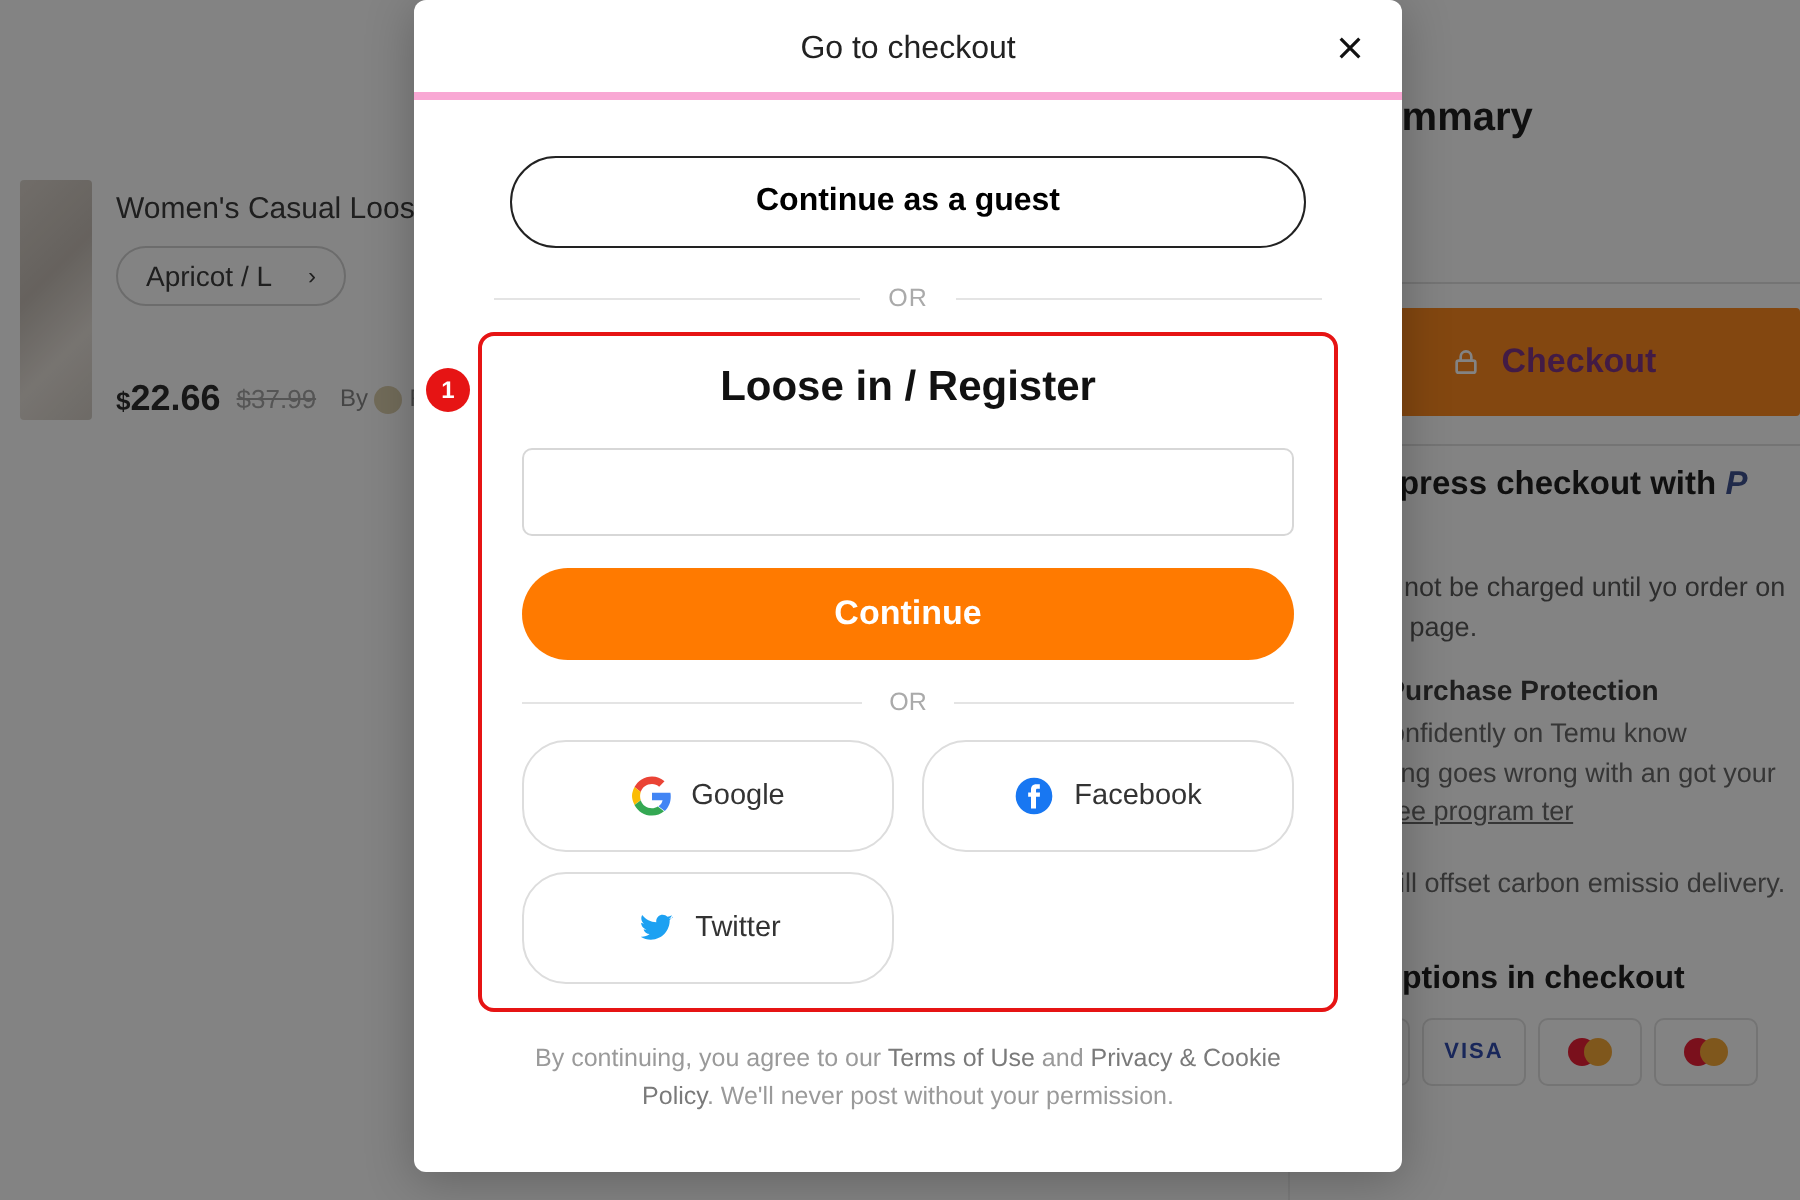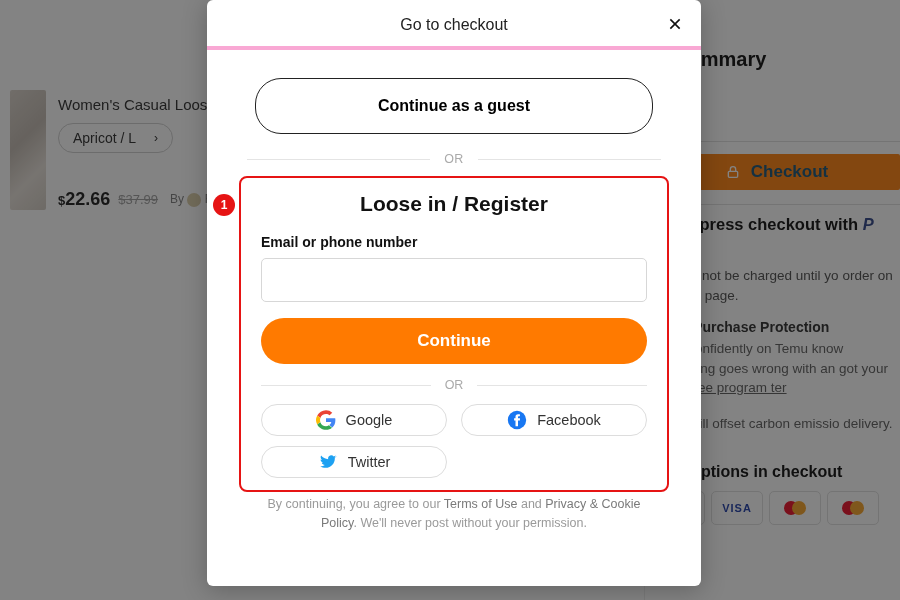--- a/index.html
+++ b/index.html
@@ -19,59 +19,59 @@
   .price-row { margin-top: 36px; display:flex; align-items:center; gap:8px;}
   .price { font-size: 18px; font-weight: 700; color:#111;}
   .price-small { font-size: 13px; }
   .price-old { font-size: 13px; color: #999; text-decoration: line-through; }
   .by { font-size: 12px; color:#777; margin-left:4px;}
   .by-dot { display:inline-block; width:14px;height:14px;border-radius:50%; background:#d8c9a2; vertical-align:middle; }
 
   .side-head { font-size: 20px; font-weight:700; margin: 30px 0 14px 0; }
   .discount-label { font-size:14px; color:#222; margin-bottom:40px;}
   .sep { border-top:1px solid #ddd; margin: 12px 0; }
-  .checkout-btn { background:#ff7a00; color:#0c4a6e; font-size:17px; font-weight:600; height:36px; border-radius:2px; display:flex; align-items:center; justify-content:center; gap:10px; margin-bottom:14px;}
+  .checkout-btn { background:#ff7a00; color:#701a75; font-size:17px; font-weight:600; height:54px; border-radius:2px; display:flex; align-items:center; justify-content:center; gap:10px; margin-bottom:14px;}
   .lock-svg { width:16px; height:16px; }
   .express { font-size:16.5px; font-weight:600; text-align:center; padding:10px 0; border-top:1px solid #ddd;}
   .note { font-size:13.5px; color:#444; line-height:1.45; margin:22px 0 14px 0;}
   .note2 { font-size:14px; font-weight:600; color:#222; margin-bottom:4px;}
   .note3 { font-size:13.5px; color:#555; line-height:1.45;}
   .underline { text-decoration: underline; }
   .secure-head { font-size:16px; font-weight:600; margin-top:30px; margin-bottom:10px;}
   .pm-row { display:flex; gap:6px; }
   .pm { width:52px; height:34px; border:1px solid #ddd; border-radius:5px; display:flex; align-items:center; justify-content:center; font-size:11px; font-weight:700;}
 
   
   .scrim { position:absolute; inset:0; background:rgba(30,30,30,0.55); }
 
   .modal { position:absolute; left:207px; top:0; width:494px; height:586px; background:#fff; border-radius:6px; box-shadow:0 4px 24px rgba(0,0,0,0.25); display:flex; flex-direction:column; }
   .modal-head { position:relative; text-align:center; padding:16px 0 12px 0; font-size:16px; color:#222; border-bottom:4px solid #f9a8d4;}
   .close-x { position:absolute; right:14px; top:12px; width:24px; height:24px; cursor:pointer; display:flex; align-items:center; justify-content:center;}
   .close-x svg { width:16px; height:16px; }
 
   .modal-body { padding:22px 32px 12px 32px; flex:1; }
-  .guest-btn { width:398px; height:56px; margin:6px auto 16px auto; border:1.5px solid #222; border-radius:26px; display:flex; align-items:center; justify-content:center; font-size:16px; font-weight:600; background:#fff; cursor:pointer;}
+  .guest-btn { width:398px; height:46px; margin:6px auto 16px auto; border:1.5px solid #222; border-radius:26px; display:flex; align-items:center; justify-content:center; font-size:16px; font-weight:600; background:#fff; cursor:pointer;}
   .or-div { display:flex; align-items:center; gap:14px; margin:18px 8px 10px 8px;}
   .or-div .ln { flex:1; height:1px; background:#e4e4e4;}
   .or-div .tx { font-size:12.5px; color:#aaa; letter-spacing:0.5px;}
 
   .signin-box { border:2.5px solid #e61414; border-radius:8px; padding:14px 20px 12px 20px; position:relative;}
   .badge-1 { position:absolute; left:-28px; top:16px; width:22px; height:22px; border-radius:50%; background:#e61414; color:#fff; font-size:12px; font-weight:700; display:flex; align-items:center; justify-content:center;}
   .signin-title { text-align:center; font-size:21px; font-weight:700; color:#111; margin:0 0 18px 0;}
   .field-label { font-size:14px; font-weight:600; color:#111; margin-bottom:8px; display:block;}
   .field-input { width:100%; height:44px; border:1px solid #d7d7d7; border-radius:5px; padding:0 12px; font-size:14px; outline:none;}
   .cont-btn { width:100%; height:46px; margin-top:16px; background:#ff7a00; color:#fff; border:none; border-radius:26px; font-size:17px; font-weight:600; cursor:pointer;}
   .or2 { display:flex; align-items:center; gap:14px; margin:14px 0 12px 0;}
   .or2 .ln{flex:1;height:1px;background:#e4e4e4;}
   .or2 .tx{font-size:12.5px;color:#aaa;}
   .social-grid { display:grid; grid-template-columns:1fr 1fr; gap:10px 14px;}
-  .soc-btn { height:32px; border:1px solid #ddd; border-radius:22px; display:flex; align-items:center; justify-content:center; gap:10px; font-size:14.5px; color:#333; background:#fff; cursor:pointer;}
+  .soc-btn { height:56px; border:1px solid #ddd; border-radius:22px; display:flex; align-items:center; justify-content:center; gap:10px; font-size:14.5px; color:#333; background:#fff; cursor:pointer;}
   .soc-ico { width:20px; height:20px; display:flex; align-items:center; justify-content:center;}
 
-  .legal { margin-top:3px; text-align:center; font-size:12.5px; color:#9a9a9a; line-height:1.5; padding:0 24px;}
+  .legal { margin-top:14px; text-align:center; font-size:12.5px; color:#9a9a9a; line-height:1.5; padding:0 24px;}
   .legal .lk { color:#7a7a7a; }
 </style>
 </head>
 <body>
 
 <div class="page">
   <div class="main-col">
     <div class="prod-row">
       <div class="thumb"></div>
       <div class="prod-info">
@@ -138,21 +138,20 @@
     <button class="guest-btn">Continue as a guest</button>
     <div class="or-div">
       <span class="ln"></span>
         <span class="tx">OR</span>
         <span class="ln"></span>
     </div>
 
     <div class="signin-box">
       <div class="badge-1">1</div>
       <div class="signin-title">Loose in / Register</div>
-      <label class="field-label">Email or phone number</label>
       <input class="field-input" type="text" value="" style="">
       <button class="cont-btn">Continue</button>
       <div class="or2">
         <span class="ln"></span>
           <span class="tx">OR</span>
           <span class="ln"></span>
       </div>
       <div class="social-grid">
         <button class="soc-btn">
           <span class="soc-ico">

